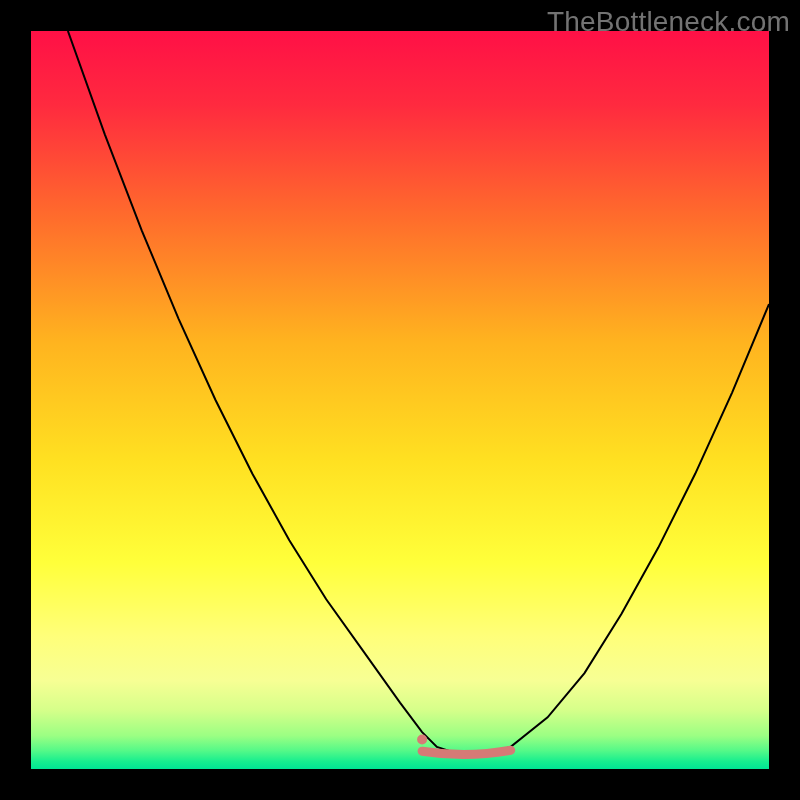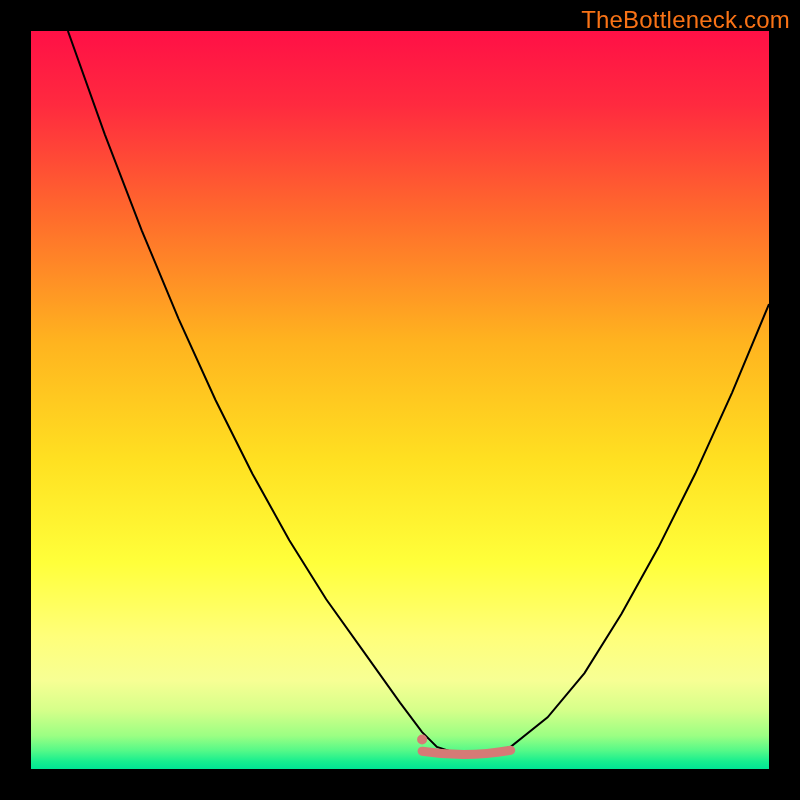--- a/index.html
+++ b/index.html
@@ -2,23 +2,23 @@
 <html><head>
 <meta charset="utf-8">
 <style>
   * { margin: 0; padding: 0; box-sizing: border-box; }
   html, body { width: 800px; height: 800px; overflow: hidden; }
   body { background: #000; position: relative; }
   .watermark {
     position: absolute;
     top: 6px;
     right: 10px;
-    color: #f97316;
+    color: #737373;
     font-family: Arial, Helvetica, sans-serif;
-    font-size: 24px;
+    font-size: 28px;
     font-weight: 500;
     letter-spacing: 0.2px;
     z-index: 10;
   }
   .plot-area {
     position: absolute;
     left: 31px;
     top: 31px;
     width: 738px;
     height: 738px;

